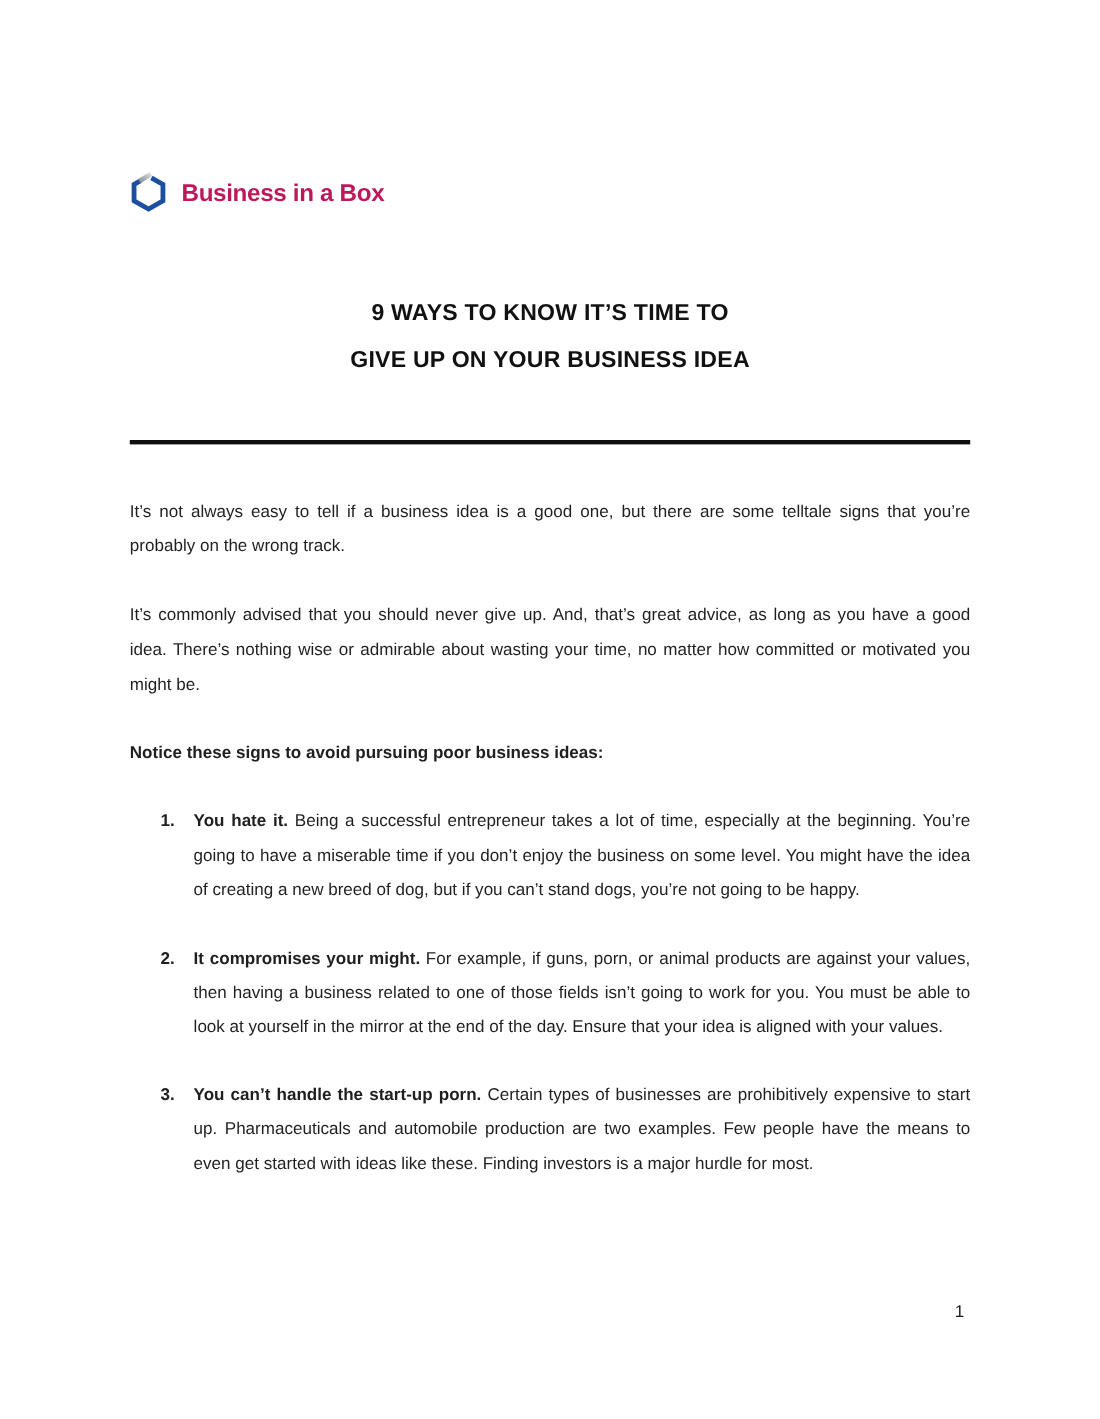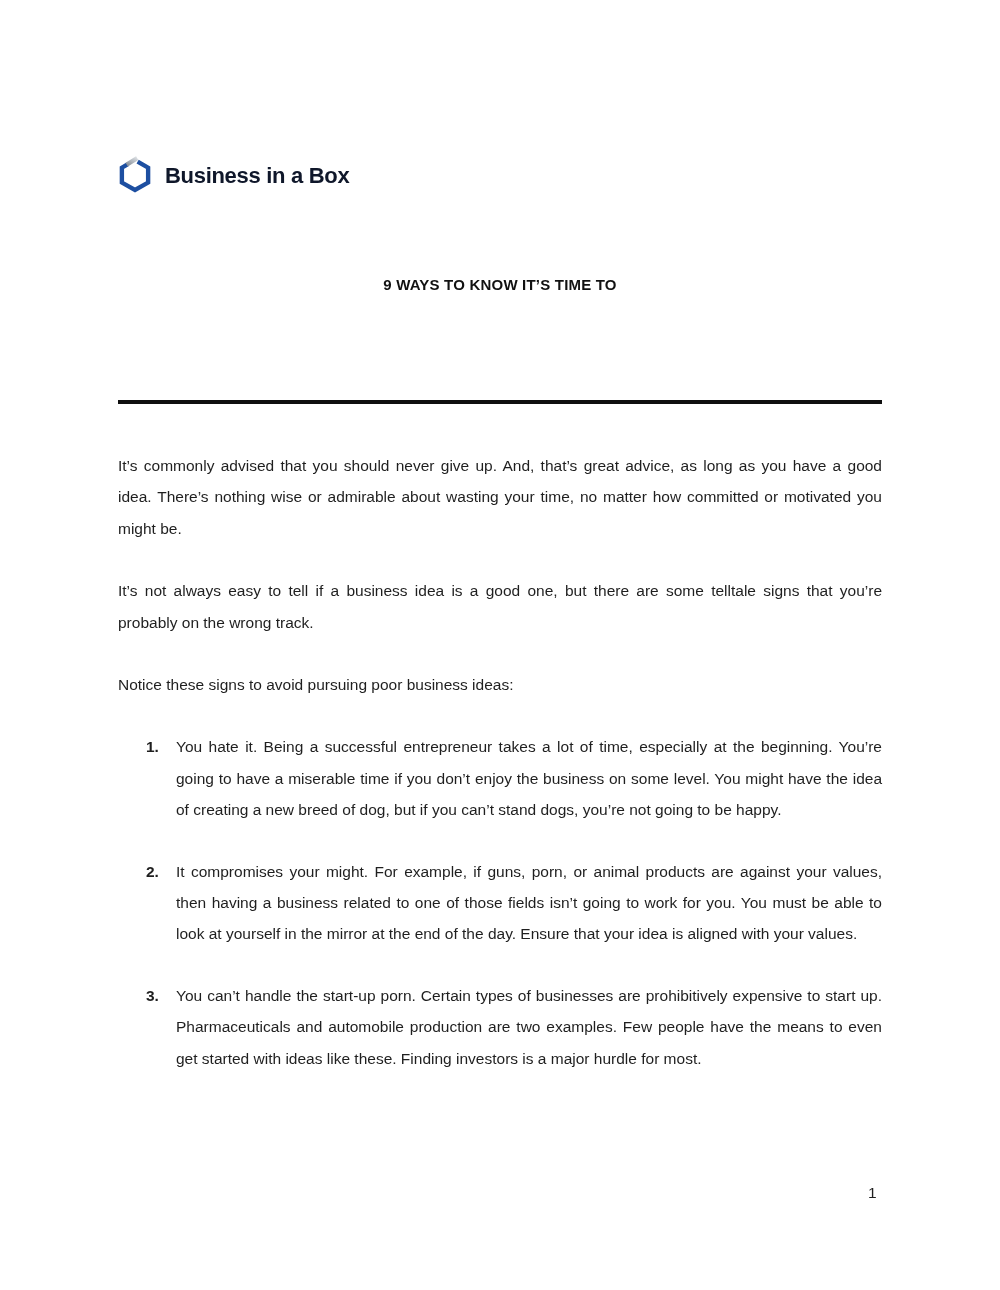--- a/index.html
+++ b/index.html
@@ -23,33 +23,33 @@
     top: 155px;
     left: 114px;
     display: flex;
     align-items: center;
     gap: 9px;
   }
   .logo svg { display: block; }
   .brand {
     font-size: 22px;
     font-weight: bold;
-    color: #0f172a;
+    color: #be185d;
     letter-spacing: -0.3px;
     white-space: nowrap;
   }
 
   
   .title {
     position: absolute;
     top: 263px;
     left: 0;
     width: 100%;
     text-align: center;
-    font-size: 15px;
+    font-size: 21px;
     font-weight: bold;
     line-height: 43px;
     color: #111111;
     letter-spacing: 0.2px;
   }
   .title span { display: block; }
 
   
   .rule {
     position: absolute;
@@ -66,36 +66,36 @@
     top: 450px;
     left: 118px;
     width: 764px;
     font-size: 15.5px;
     line-height: 31.4px;
     text-align: justify;
     color: #1f1f1f;
   }
   .body p { margin-bottom: 31px; }
   .list-heading {
-    font-weight: normal;
+    font-weight: bold;
     text-align: left;
   }
   .list { margin-top: 0; }
   .list-item {
     position: relative;
     padding-left: 58px;
     margin-bottom: 30px;
   }
   .list-item .num {
     position: absolute;
     left: 28px;
     top: 0;
     font-weight: bold;
   }
-  .list-item strong { font-weight: normal; }
+  .list-item strong { font-weight: bold; }
 
   
   .page-number {
     position: absolute;
     top: 1184px;
     left: 868px;
     font-size: 15.5px;
     color: #1f1f1f;
   }
 </style>
@@ -115,27 +115,28 @@
         </defs>
         <path d="M 27 7.6 L 39 14.5 L 39 31.5 L 24 40 L 9 31.5 L 9 14.5 L 15.5 10.8" stroke="#1d4fa1" stroke-width="5" stroke-linejoin="miter" fill="none"></path>
         <path d="M 14.5 11 L 26.5 3.6" stroke="url(#lidGrad)" stroke-width="5" fill="none"></path>
       </svg>
     </span>
     <span class="brand">Business in a Box</span>
   </header>
 
   <h1 class="title">
     <span>9 WAYS TO KNOW IT’S TIME TO</span>
+    <span>GIVE UP ON YOUR BUSINESS IDEA</span>
   </h1>
 
   <div class="rule"></div>
 
   <main class="body">
+    <p>It’s not always easy to tell if a business idea is a good one, but there are some telltale signs that you’re probably on the wrong track.</p>
     <p>It’s commonly advised that you should never give up. And, that’s great advice, as long as you have a good idea. There’s nothing wise or admirable about wasting your time, no matter how committed or motivated you might be.</p>
-    <p>It’s not always easy to tell if a business idea is a good one, but there are some telltale signs that you’re probably on the wrong track.</p>
     <p class="list-heading">Notice these signs to avoid pursuing poor business ideas:</p>
 
     <div class="list">
       <div class="list-item">
         <span class="num">1.</span>
         <strong>You hate it.</strong>
         <span>Being a successful entrepreneur takes a lot of time, especially at the beginning. You’re going to have a miserable time if you don’t enjoy the business on some level. You might have the idea of creating a new breed of dog, but if you can’t stand dogs, you’re not going to be happy.</span>
       </div>
       <div class="list-item">
         <span class="num">2.</span>

